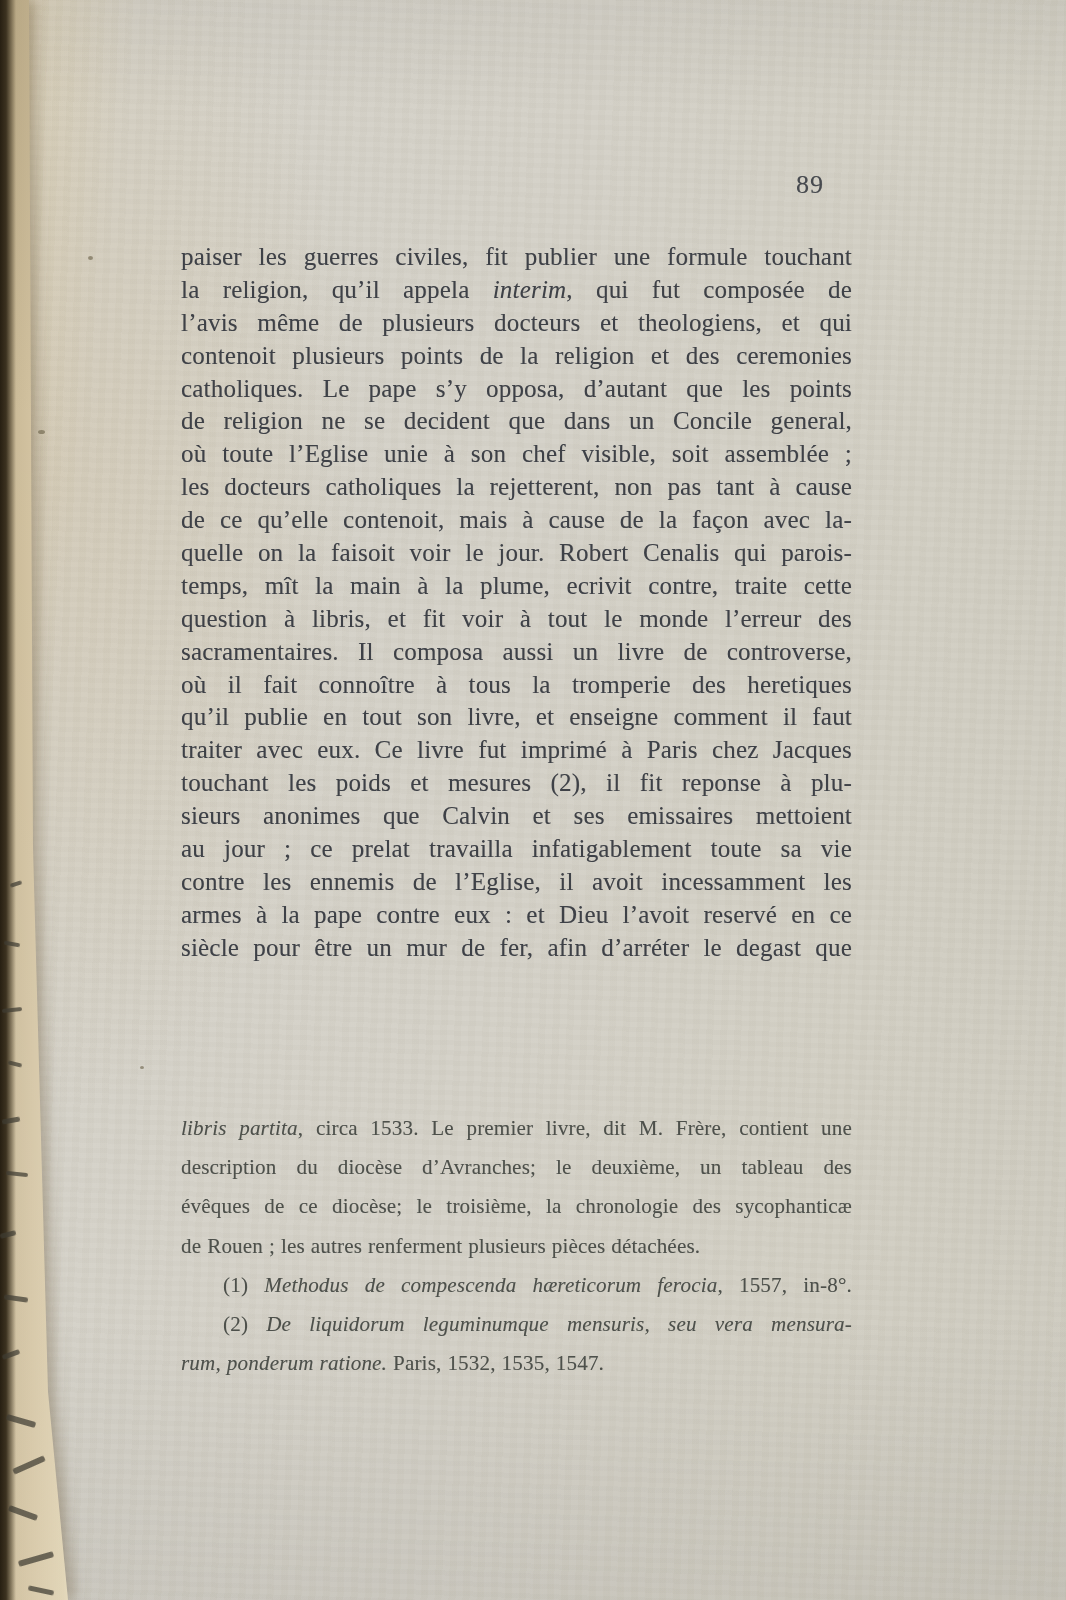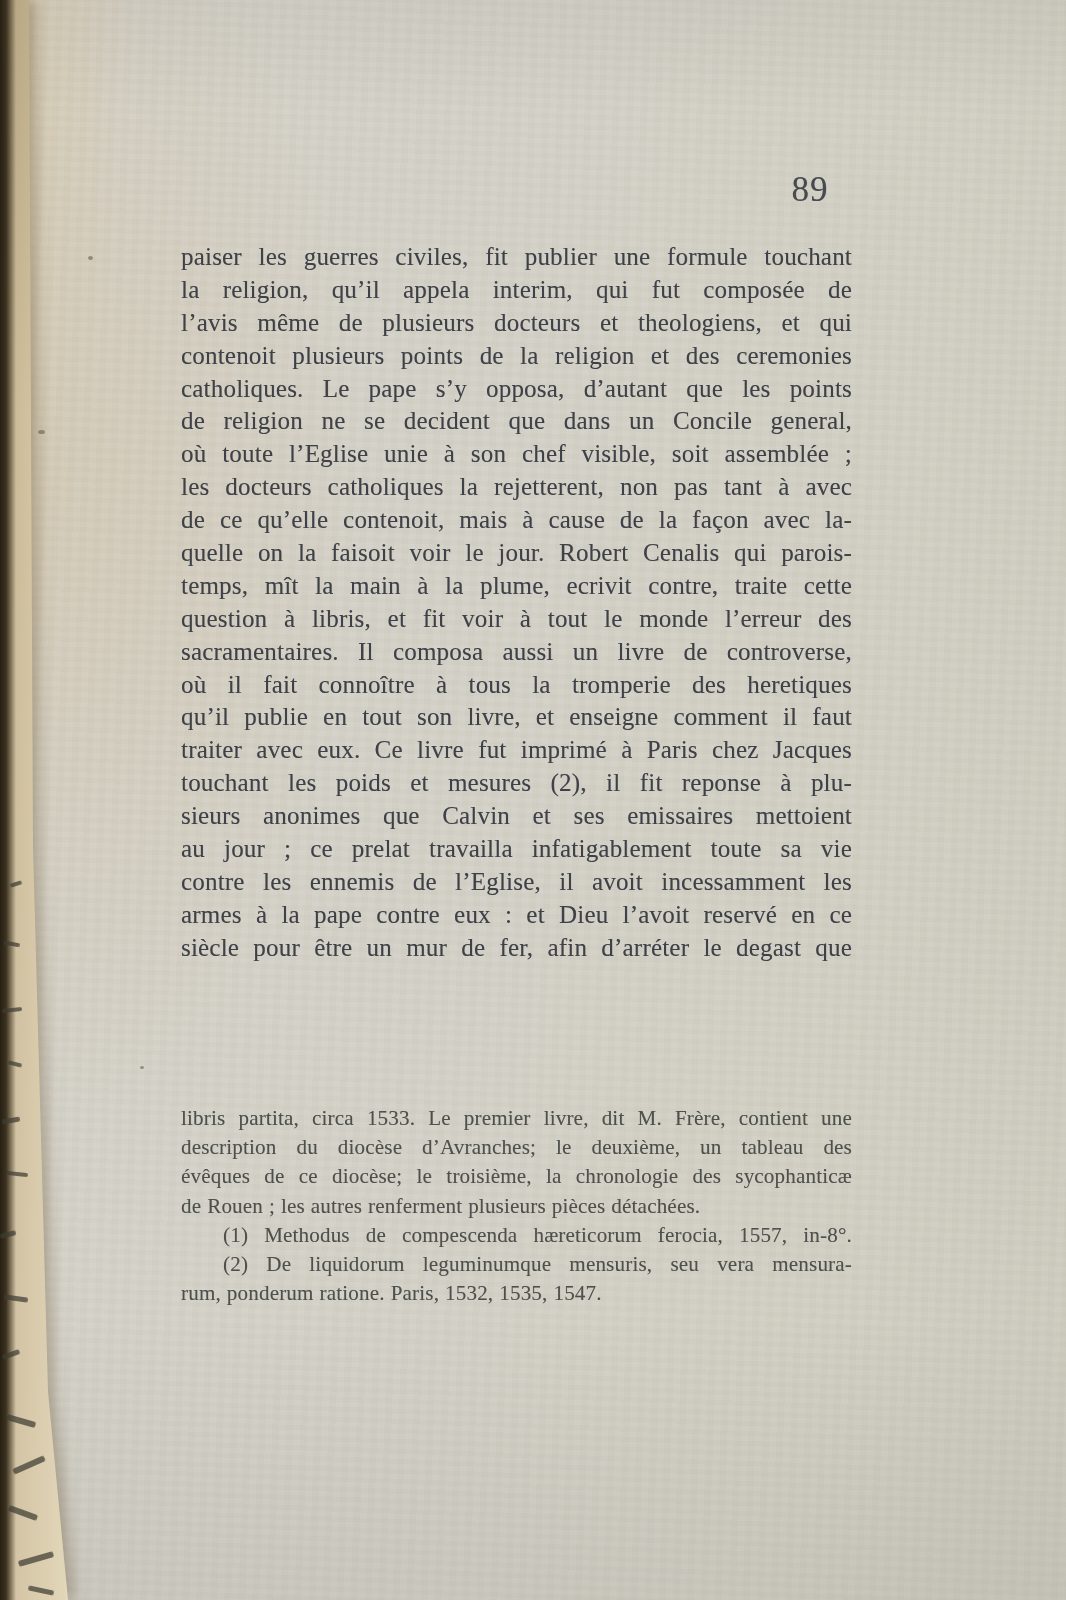--- a/index.html
+++ b/index.html
@@ -24,46 +24,46 @@
     background:
       linear-gradient(180deg, rgba(110,92,55,0.20) 0, rgba(0,0,0,0) 26%, rgba(255,255,255,0.10) 72%, rgba(245,238,220,0.18) 100%),
       linear-gradient(90deg, #c4b491 0, #d2c2a0 34%, #ddd0b0 70%, #efe5cb 94%, #d8cdb4 100%);
   }
   .edge-dark {
     position:absolute; top:0; left:0; width:16px; height:1600px;
     background:linear-gradient(90deg, #271f12 0, #3c3220 38%, rgba(74,63,42,0.55) 70%, rgba(74,63,42,0) 100%);
   }
   .pagenum {
     position:absolute; left:778px; top:170px; width:64px;
-    font-size:35px; color:#474a4f; text-align:center; letter-spacing:1px;
+    font-size:26px; color:#474a4f; text-align:center; letter-spacing:1px;
     text-shadow:0.3px 0.3px 0.6px rgba(70,70,75,0.35);
   }
   .body-text {
     position:absolute; left:181px; top:241px; width:671px;
     font-size:25px; color:#3e4147;
     text-shadow:0.3px 0.3px 0.6px rgba(70,70,75,0.30);
   }
   .body-text .line {
     height:32.9px; line-height:32.9px;
     text-align:justify; text-align-last:justify;
     word-spacing:0.6px; letter-spacing:0.2px; white-space:normal; overflow:visible;
   }
   .footnotes {
     position:absolute; left:181px; top:1104px; width:671px;
     font-size:21px; color:#4d504b;
     text-shadow:0.3px 0.3px 0.5px rgba(80,82,75,0.30);
   }
   .footnotes .line {
     height:29.2px; line-height:29.2px;
     text-align:justify; text-align-last:justify;
-    word-spacing:0.5px; letter-spacing:0.2px;
+    word-spacing:0.5px; letter-spacing:0.2px;margin-top:10px;
   }
   .line.end { text-align-last:left; }
   .line.indent { text-indent:42px; }
-  .it { }
+  .it { font-style:italic; }
   .fr { position:absolute; background:rgba(62,60,50,0.72); border-radius:2px; filter:blur(0.6px); }
   .f1 { left:10px; top:882px;  width:12px; height:4px; transform:rotate(-18deg); }
   .f2 { left:4px;  top:942px;  width:16px; height:4px; transform:rotate(10deg); }
   .f3 { left:2px;  top:1008px; width:20px; height:4px; transform:rotate(-6deg); }
   .f4 { left:8px;  top:1062px; width:14px; height:4px; transform:rotate(14deg); }
   .f5 { left:2px;  top:1118px; width:18px; height:5px; transform:rotate(-10deg); }
   .f6 { left:6px;  top:1172px; width:22px; height:4px; transform:rotate(6deg); }
   .f7 { left:0px;  top:1232px; width:16px; height:5px; transform:rotate(-14deg); }
   .f8 { left:4px;  top:1296px; width:24px; height:5px; transform:rotate(8deg); }
   .f9 { left:2px;  top:1352px; width:18px; height:5px; transform:rotate(-20deg); }
@@ -110,21 +110,21 @@
   <div class="pagenum">89</div>
 
   <div class="body-text">
       <div class="line"><span>paiser les guerres civiles, fit publier une formule touchant</span></div>
       <div class="line"><span>la religion, qu’il appela </span><span class="it">interim</span><span>, qui fut composée de</span></div>
       <div class="line"><span>l’avis même de plusieurs docteurs et theologiens, et qui</span></div>
       <div class="line"><span>contenoit plusieurs points de la religion et des ceremonies</span></div>
       <div class="line"><span>catholiques. Le pape s’y opposa, d’autant que les points</span></div>
       <div class="line"><span>de religion ne se decident que dans un Concile general,</span></div>
       <div class="line"><span>où toute l’Eglise unie à son chef visible, soit assemblée ;</span></div>
-      <div class="line"><span>les docteurs catholiques la rejetterent, non pas tant à avec</span></div>
+      <div class="line"><span>les docteurs catholiques la rejetterent, non pas tant à cause</span></div>
       <div class="line"><span>de ce qu’elle contenoit, mais à cause de la façon avec la-</span></div>
       <div class="line"><span>quelle on la faisoit voir le jour. Robert Cenalis qui parois-</span></div>
       <div class="line"><span>temps, mît la main à la plume, ecrivit contre, traite cette</span></div>
       <div class="line"><span>question à libris, et fit voir à tout le monde l’erreur des</span></div>
       <div class="line"><span>sacramentaires. Il composa aussi un livre de controverse,</span></div>
       <div class="line"><span>où il fait connoître à tous la tromperie des heretiques</span></div>
       <div class="line"><span>qu’il publie en tout son livre, et enseigne comment il faut</span></div>
       <div class="line"><span>traiter avec eux. Ce livre fut imprimé à Paris chez Jacques</span></div>
       <div class="line"><span>touchant les poids et mesures (2), il fit reponse à plu-</span></div>
       <div class="line"><span>sieurs anonimes que Calvin et ses emissaires mettoient</span></div>

